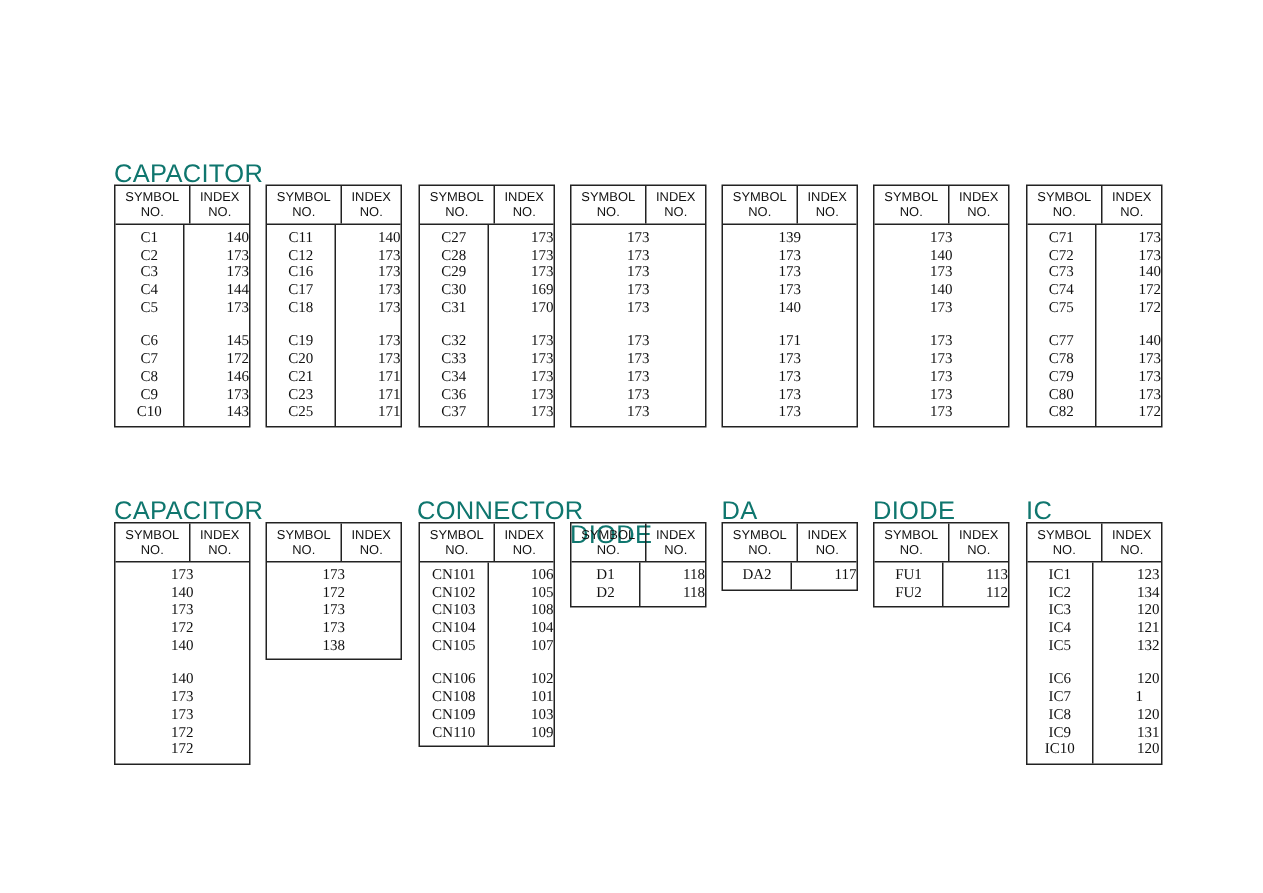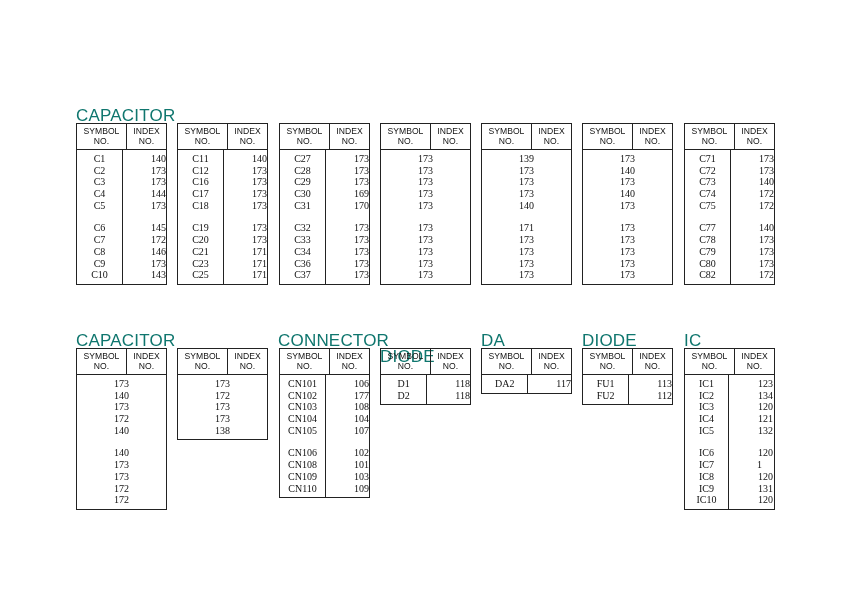--- a/index.html
+++ b/index.html
@@ -337,21 +337,21 @@
           <div class="row">CN104</div>
           <div class="row">CN105</div>
           <div class="gap"></div>
           <div class="row">CN106</div>
           <div class="row">CN108</div>
           <div class="row">CN109</div>
           <div class="row">CN110</div>
         </div>
         <div class="col c2">
           <div class="row">106</div>
-          <div class="row">177</div>
+          <div class="row">105</div>
           <div class="row">108</div>
           <div class="row">104</div>
           <div class="row">107</div>
           <div class="gap"></div>
           <div class="row">102</div>
           <div class="row">101</div>
           <div class="row">103</div>
           <div class="row">109</div>
         </div>
       </div>

